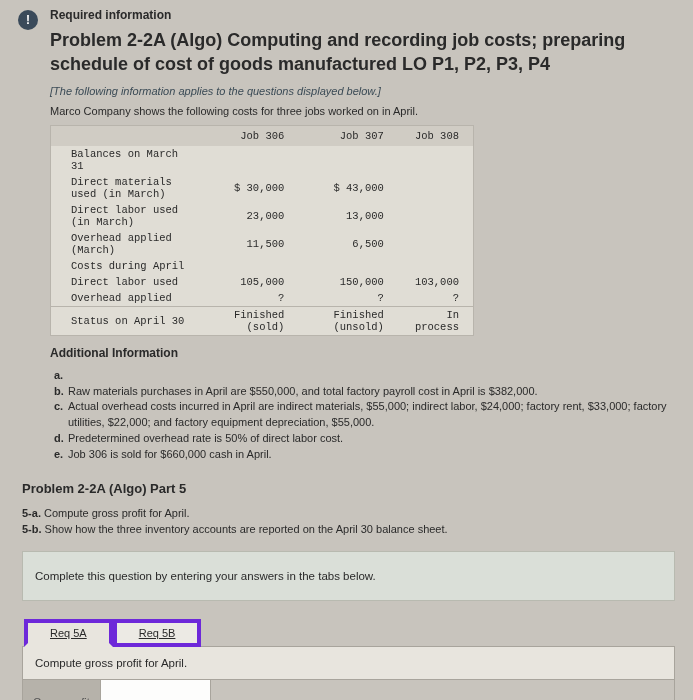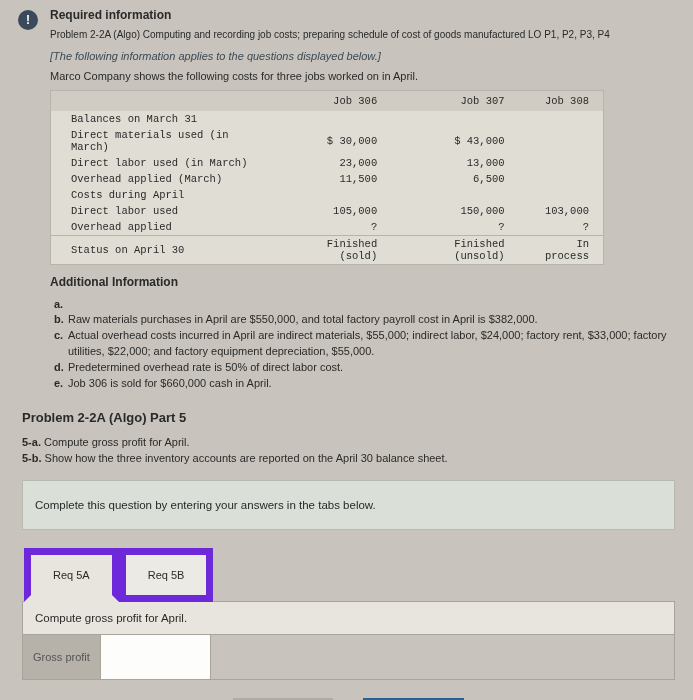--- a/index.html
+++ b/index.html
@@ -19,27 +19,27 @@
       top: 10px;
       width: 20px; height: 20px;
       border-radius: 50%;
       background: #3a4a5a;
       color: #fff;
       display: flex; align-items: center; justify-content: center;
       font-weight: bold;
       font-size: 12px;
     }
     .req-info { font-weight: bold; margin-bottom: 6px; font-size: 12px; }
-    .problem-title { font-weight: normal; font-size: 10px; line-height: 1.35; margin-bottom: 8px; }
+    .problem-title { font-weight: bold; font-size: 18px; line-height: 1.35; margin-bottom: 8px; }
     .italic-note { font-style: italic; color: #3a4a55; margin-bottom: 8px; }
     .intro { margin-bottom: 8px; }
     .cost-table {
       background: #e0ddd5;
       border: 1px solid #b8b4ac;
-      width: 554px;
+      width: 424px;
       margin: 6px 0 10px 0;
       font-family: "Courier New", monospace;
       font-size: 10.5px;
       border-collapse: collapse;
     }
     .cost-table td, .cost-table th { padding: 2px 8px; }
     .cost-table thead th { background: #d0ccc4; font-weight: normal; text-align: right; padding: 4px 14px; }
     .cost-table thead th:first-child { text-align: left; }
     .cost-table td.num { text-align: right; padding-right: 14px; }
     .cost-table td.label { padding-left: 20px; }
@@ -55,25 +55,26 @@
     .complete-bar {
       background: #dadfd8;
       border: 1px solid #b8bab0;
       padding: 18px 12px;
       margin: 14px 0 18px 0;
       font-weight: normal;
       font-size: 11.5px;
     }
     .tabs { display: flex; gap: 0; margin-left: 2px; }
     .tab {
-      border: 7px solid #6d28d9;
-      padding: 14px 22px;
+      border: 4px solid #6d28d9;
+      padding: 4px 22px;
       background: #eceae4;
       font-size: 11px;
       cursor: pointer;
+      text-decoration: underline;
     }
     .tab.active { background: #e8e5de; border-bottom-color: #e8e5de; }
     .tab-instruction-wrap { border: 1px solid #a8a49c; margin-top: -1px; }
     .tab-instruction {
       background: #e8e5de;
       padding: 10px 12px;
       font-size: 11.5px;
     }
     .answer-row { display: flex; align-items: stretch; border-top: 1px solid #a8a49c; }
     .gp-label {

